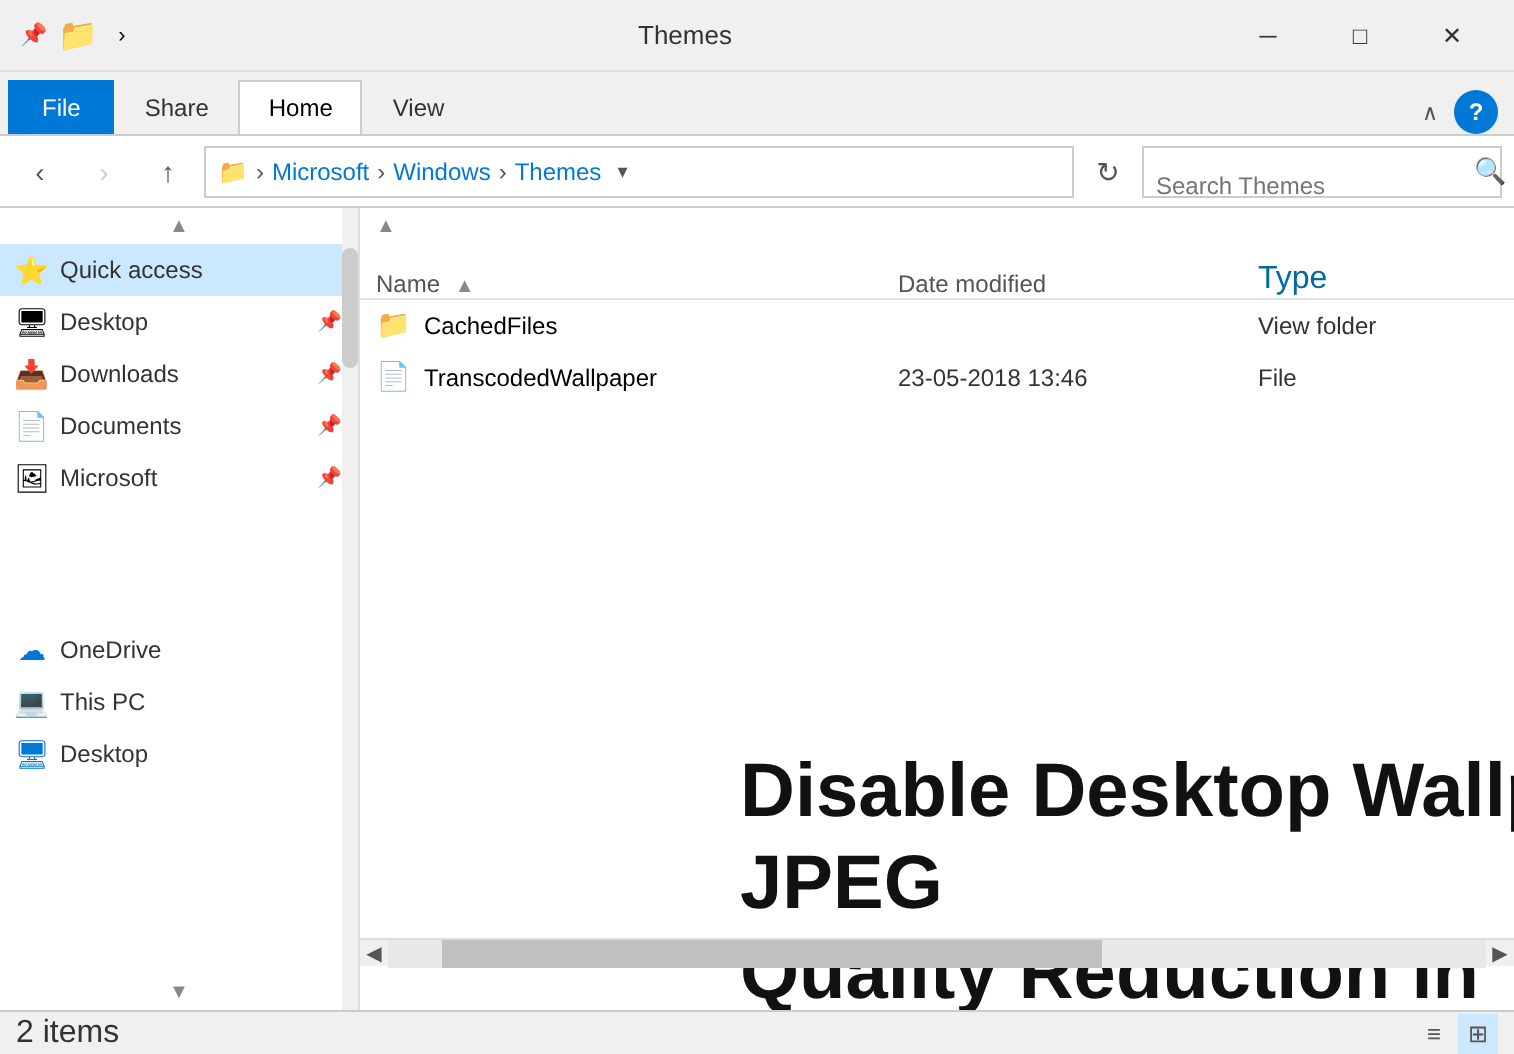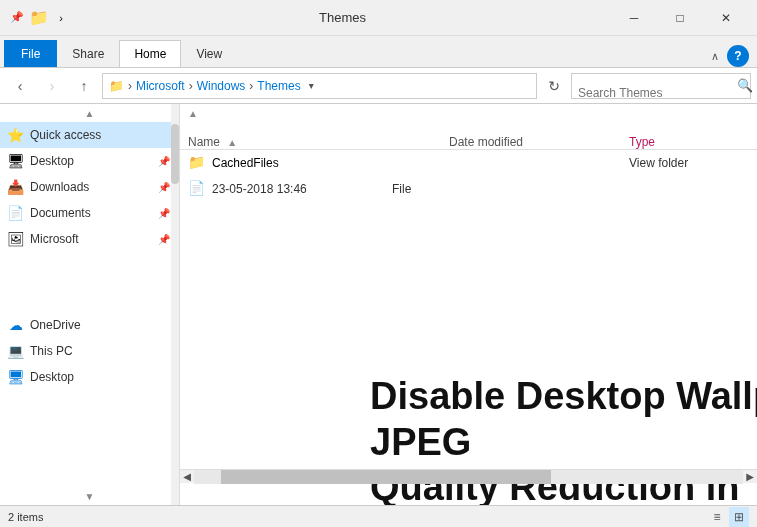--- a/index.html
+++ b/index.html
@@ -52,40 +52,40 @@
     .pin-icon { margin-left: auto; color: #0078d7; font-size: 10px; }
     .sidebar-scroll-down { height: 18px; display: flex; align-items: center; justify-content: center; color: #888; font-size: 10px; cursor: pointer; margin-top: auto; }
     .sidebar-scrollbar { width: 8px; position: absolute; right: 0; top: 0; bottom: 0; background: #f0f0f0; }
     .sidebar-scrollbar-thumb { width: 8px; height: 60px; background: #ccc; border-radius: 4px; position: absolute; top: 20px; }
 
     
     .file-area { flex: 1; background: white; display: flex; flex-direction: column; overflow: hidden; }
     .file-list-header { display: flex; align-items: flex-end; padding: 0 8px; height: 28px; border-bottom: 1px solid #e0e0e0; background: white; }
     .col-name { flex: 1; font-size: 12px; color: #555; cursor: pointer; }
     .col-date { width: 180px; font-size: 12px; color: #555; cursor: pointer; }
-    .col-type { width: 120px; font-size: 12px; color: #be185d; cursor: pointer; }
+    .col-type { width: 120px; font-size: 16px; color: #0369a1; cursor: pointer; }
     .file-row { display: flex; align-items: center; padding: 0 8px; height: 26px; cursor: pointer; }
     .file-icon { width: 18px; height: 18px; margin-right: 6px; flex-shrink: 0; font-size: 14px; }
     .file-name { flex: 1; font-size: 12px; color: #000; }
     .file-date { width: 180px; font-size: 12px; color: #333; }
     .file-type { width: 120px; font-size: 12px; color: #333; }
     .sort-arrow { font-size: 10px; margin-left: 4px; color: #888; }
 
     
     .overlay-text {
       position: absolute;
       left: 190px; top: 270px;
       font-size: 38px; font-weight: 900; color: #111;
       line-height: 1.2; width: 540px;
       pointer-events: none;
     }
 
     
     .status-bar { display: flex; align-items: center; background: #f0f0f0; height: 22px; border-top: 1px solid #ccc; padding: 0 8px; gap: 8px; position: absolute; bottom: 0; left: 0; right: 0; }
-    .status-text { font-size: 11px; color: #333; flex: 1; }
+    .status-text { font-size: 16px; color: #333; flex: 1; }
     .view-icons { display: flex; gap: 2px; margin-left: auto; }
     .view-icon-btn { width: 20px; height: 20px; display: flex; align-items: center; justify-content: center; font-size: 12px; cursor: pointer; color: #555; }
     .view-icon-btn.active { background: #cce8ff; }
 
     
     .h-scrollbar { height: 14px; background: #f0f0f0; display: flex; align-items: center; border-top: 1px solid #ddd; }
     .h-scroll-arrow { width: 14px; height: 14px; display: flex; align-items: center; justify-content: center; font-size: 10px; cursor: pointer; color: #555; }
     .h-scroll-track { flex: 1; height: 14px; background: #e8e8e8; position: relative; }
     .h-scroll-thumb { height: 14px; background: #c0c0c0; width: 60%; position: absolute; left: 5%; }
 
@@ -215,20 +215,21 @@
       </div>
 
       <div class="file-row">
         <span class="file-icon" style="color:#d4a700;">📁</span>
         <span class="file-name">CachedFiles</span>
         <span class="file-type">View folder</span>
       </div>
 
       <div class="file-row">
         <span class="file-icon">📄</span>
+        <span class="file-name">TranscodedWallpaper</span>
         <span class="file-date">23-05-2018 13:46</span>
         <span class="file-type">File</span>
       </div>
     </div>
 
     <div class="overlay-text">
       <div>Disable Desktop Wallpaper JPEG</div>
       <div>Quality Reduction in Windows 10</div>
     </div>
 

